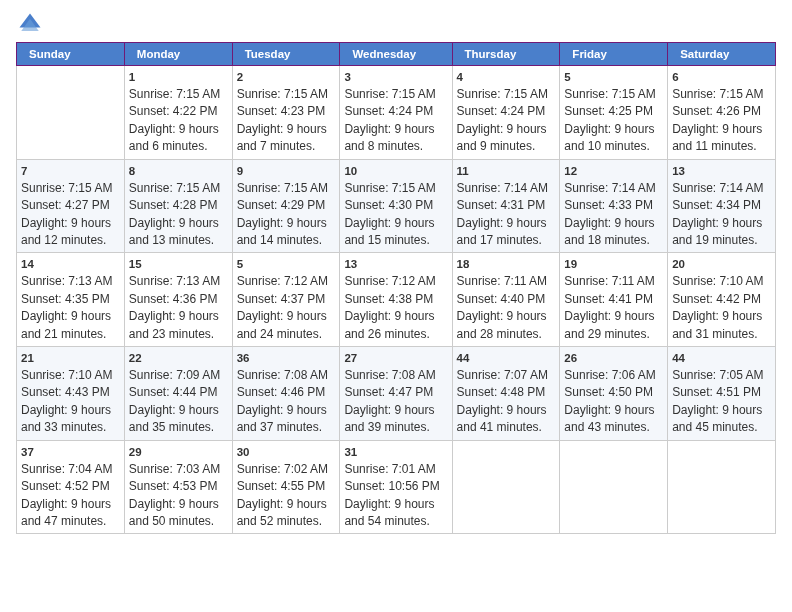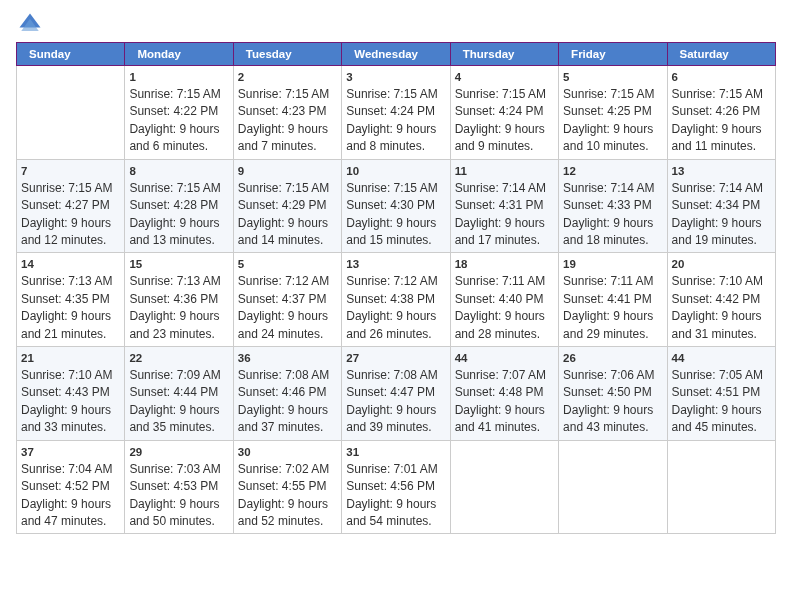--- a/index.html
+++ b/index.html
@@ -339,21 +339,21 @@
           <td>
             <span class="day-number">30</span>
             <div class="day-info" style="white-space: pre-line;">Sunrise: 7:02 AM
 Sunset: 4:55 PM
 Daylight: 9 hours
 and 52 minutes.</div>
           </td>
           <td>
             <span class="day-number">31</span>
             <div class="day-info" style="white-space: pre-line;">Sunrise: 7:01 AM
-Sunset: 4:56 PM
+Sunset: 10:56 PM
 Daylight: 9 hours
 and 54 minutes.</div>
           </td>
           <td></td>
           <td></td>
           <td></td>
         </tr>
       </tbody>
   </table>
 </div>

